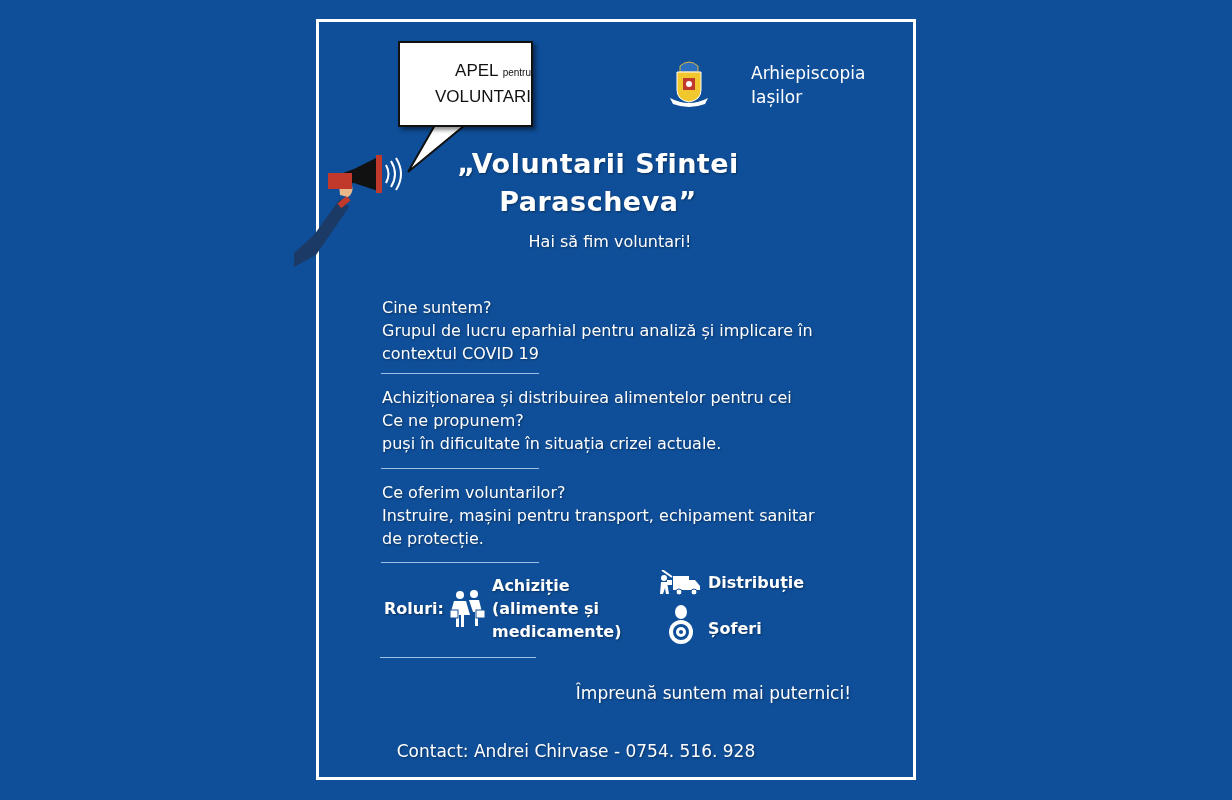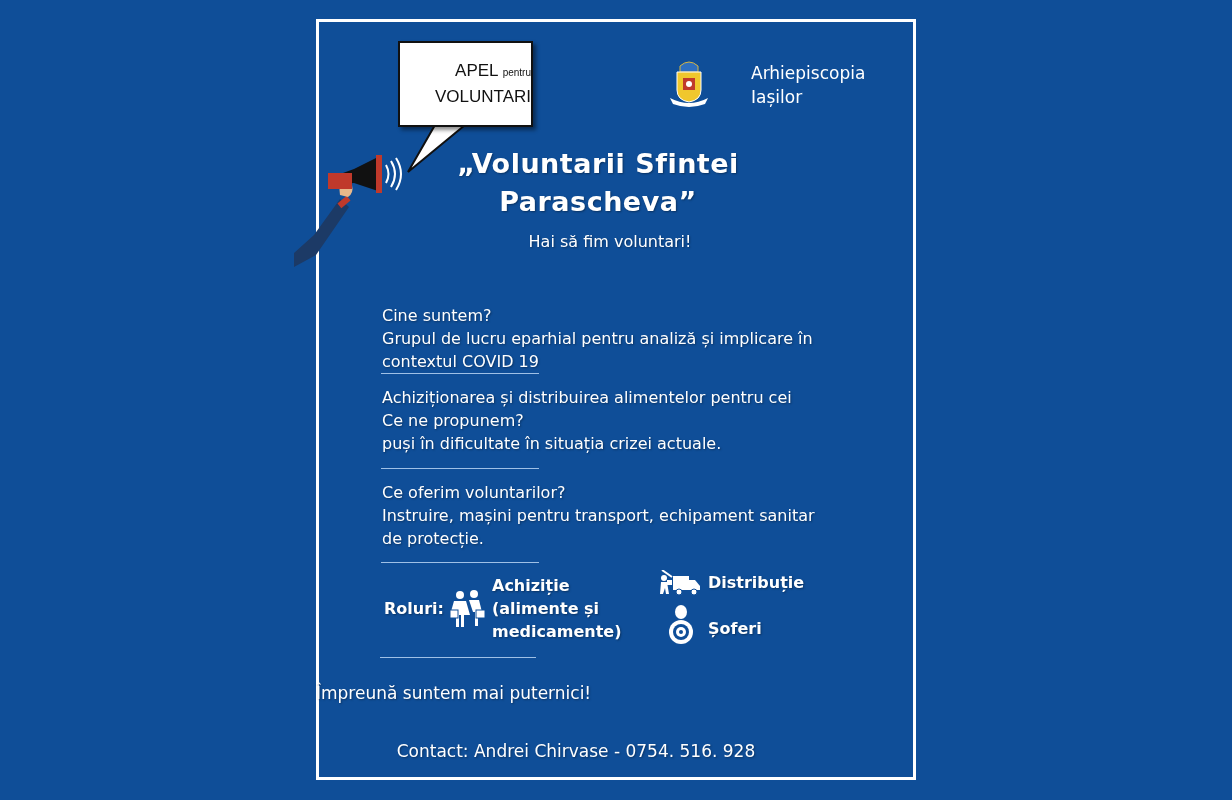--- a/index.html
+++ b/index.html
@@ -28,21 +28,21 @@
   .logo-text { left:720px; top:61px; font-size:17px; line-height:24px;margin-left:31px; }
 
   .title { left:428px; top:145px; width:340px; text-align:center; font-size:27px; font-weight:bold; line-height:38px; letter-spacing:0.5px; }
   .subtitle { left:440px; top:232px; width:340px; text-align:center; font-size:16px; }
 
   .section { left:382px; width:490px; font-size:16px; line-height:23px; }
   .rule { position:absolute; left:381px; width:158px; height:1px; background:#9fc0e6; }
 
   .role-label { font-size:16px; line-height:23px;font-weight:bold; }
 
-  .footer1 { left:316px; width:535px; top:683px; text-align:left; font-size:17px; }
+  .footer1 { left:316px; width:535px; top:683px; text-align:right; font-size:17px; }
   .footer2 { left:316px; width:520px; top:741px; text-align:center; font-size:17px; }
 </style>
 </head>
 <body>
 
 <div class="frame"></div>
 
 <svg class="abs" style="left:294px;top:155px" width="110" height="112" viewBox="0 0 110 112">
   <polygon points="0,98 0,112 22,100 55,52 46,44 20,80" fill="#1c3a66"></polygon>
   <rect x="44" y="44" width="12" height="6" fill="#c0392b" transform="rotate(-40 50 47)"></rect>
@@ -75,21 +75,21 @@
   <div>Arhiepiscopia</div>
   <div>Iașilor</div>
 </div>
 
 <div class="abs title txt-shadow">
   <div>„Voluntarii Sfintei</div>
   <div>Parascheva”</div>
 </div>
 <div class="abs subtitle txt-shadow">Hai să fim voluntari!</div>
 
-<div class="abs section txt-shadow" style="top:304px">
+<div class="abs section txt-shadow" style="top:296px">
   <div>Cine suntem?</div>
   <div>Grupul de lucru eparhial pentru analiză și implicare în</div>
   <div>contextul COVID 19</div>
 </div>
 <div class="rule" style="top:373px"></div>
 
 <div class="abs section txt-shadow" style="top:386px">
   <div>Achiziționarea și distribuirea alimentelor pentru cei</div>
   <div>Ce ne propunem?</div>
   <div>puși în dificultate în situația crizei actuale.</div>

